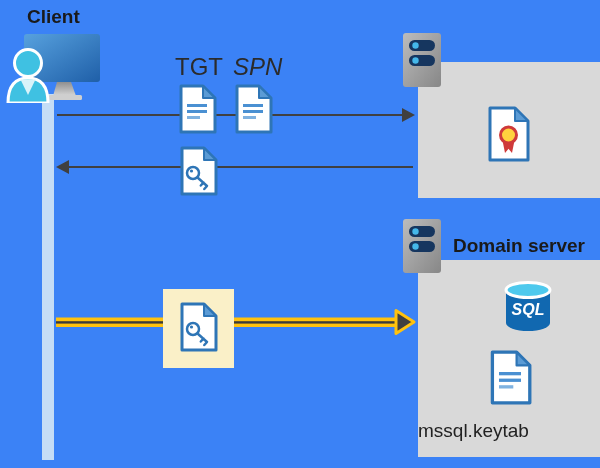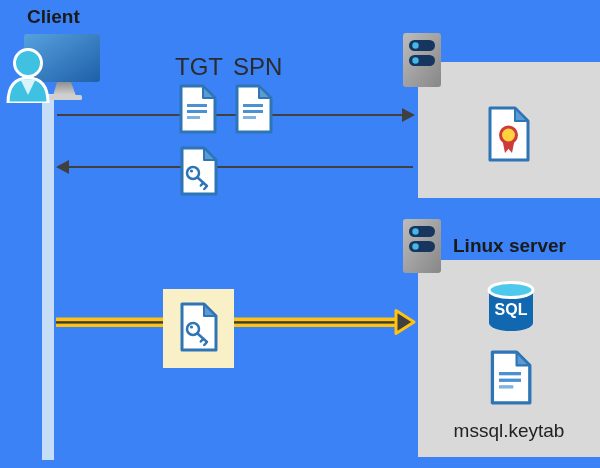--- a/index.html
+++ b/index.html
@@ -3,21 +3,21 @@
 <meta charset="utf-8">
 <style>
   html,body{margin:0;padding:0;background:#ffffff;}
   .stage{
     position:relative;width:600px;height:468px;background:#3b82f6;overflow:hidden;
     font-family:"Liberation Sans", sans-serif;color:#1a1a1a;
   }
   .abs{position:absolute;}
   .node-label{font-size:19px;font-weight:700;color:#1a1a1a;line-height:1.25;}
   .ticket-label{font-size:24px;font-weight:400;color:#2b2b2b;text-align:center;}
-  .file-label{font-size:19px;font-weight:400;color:#222;text-align:center;}
+  .file-label{font-size:19px;font-weight:400;color:#222;}
   .panel{background:#D9D9D9;}
   .timeline{background:#C5DDF6;}
   .hl-box{background:#FAF0C8;}
   .thin-line{background:#404040;height:2px;}
   .ah-right{width:0;height:0;border-top:7px solid transparent;border-bottom:7px solid transparent;border-left:13px solid #404040;}
   .ah-left{width:0;height:0;border-top:7px solid transparent;border-bottom:7px solid transparent;border-right:13px solid #404040;}
   .z0{z-index:0}.z1{z-index:1}.z2{z-index:2}.z3{z-index:3}
   svg{display:block;}
 </style>
 </head>
@@ -44,21 +44,21 @@
       <rect x="20" y="1" width="76" height="48" rx="3" fill="url(#mon)"></rect>
       <polygon points="53,49 67,49 72,63 49,63" fill="url(#stand)"></polygon>
       <rect x="45" y="62" width="33" height="5" rx="1.5" fill="#CFCFCF"></rect>
       <path d="M4 70 Q4 45 24 45 Q44 45 44 70 Z" fill="#3FC1E2" stroke="#fff" stroke-width="3"></path>
       <polygon points="16.5,46.5 31.5,46.5 24,62" fill="#D8F3FA"></polygon>
       <circle cx="24" cy="30" r="13.5" fill="#3FC1E2" stroke="#fff" stroke-width="3"></circle>
     </svg>
   </div>
 
   <div class="abs ticket-label z3" style="left:175px;top:53px;width:44px;">TGT</div>
-  <div class="abs ticket-label z3" style="left:233px;top:53px;width:44px;">SPN</div>
+  <div class="abs ticket-label z3" style="left:233px;top:53px;width:44px;font-style:italic;">SPN</div>
 
   <div class="abs thin-line z1" style="left:57px;top:114px;width:347px;"></div>
   <div class="abs ah-right z1" style="left:402px;top:108px;"></div>
 
   <div class="abs thin-line z1" style="left:68px;top:166px;width:345px;"></div>
   <div class="abs ah-left z1" style="left:56px;top:160px;"></div>
 
   <div class="abs z2" style="left:177px;top:84px;">
     <svg width="40" height="50" viewBox="0 0 40 50">
       <path d="M4 2 H26 L38 14 V48 H4 Z" fill="#fff" stroke="#2E75B6" stroke-width="3" stroke-linejoin="round"></path>
@@ -128,23 +128,23 @@
         </linearGradient>
       </defs>
       <rect x="1" y="1" width="38" height="54" rx="3" fill="url(#srv2)"></rect>
       <rect x="7" y="8" width="26" height="11" rx="5.5" fill="#16365F"></rect>
       <circle cx="13.5" cy="13.5" r="3.2" fill="#45B8EA"></circle>
       <rect x="7" y="23" width="26" height="11" rx="5.5" fill="#16365F"></rect>
       <circle cx="13.5" cy="28.5" r="3.2" fill="#45B8EA"></circle>
     </svg>
   </div>
 
-  <div class="abs node-label z3" style="left:453px;top:234px;width:145px;">Linux server</div>
+  <div class="abs node-label z3" style="left:453px;top:234px;width:145px;">Domain server</div>
 
-  <div class="abs z2" style="left:485px;top:281px;">
+  <div class="abs z2" style="left:502px;top:281px;font-style:italic;">
     <svg width="52" height="52" viewBox="0 0 52 52">
       <path d="M4 9 H48 V42 A22 8 0 0 1 4 42 Z" fill="#1168B0"></path>
       <ellipse cx="26" cy="9" rx="22" ry="7.5" fill="#4EC9ED" stroke="#fff" stroke-width="3"></ellipse>
       <text x="26" y="34" text-anchor="middle" font-family="Liberation Sans, sans-serif" font-size="16" font-weight="700" fill="#ffffff">SQL</text>
     </svg>
   </div>
 
   <div class="abs z2" style="left:488px;top:350px;">
     <svg width="44" height="55" viewBox="0 0 40 50">
       <path d="M4 2 H26 L38 14 V48 H4 Z" fill="#fff" stroke="#2E75B6" stroke-width="3" stroke-linejoin="round"></path>

